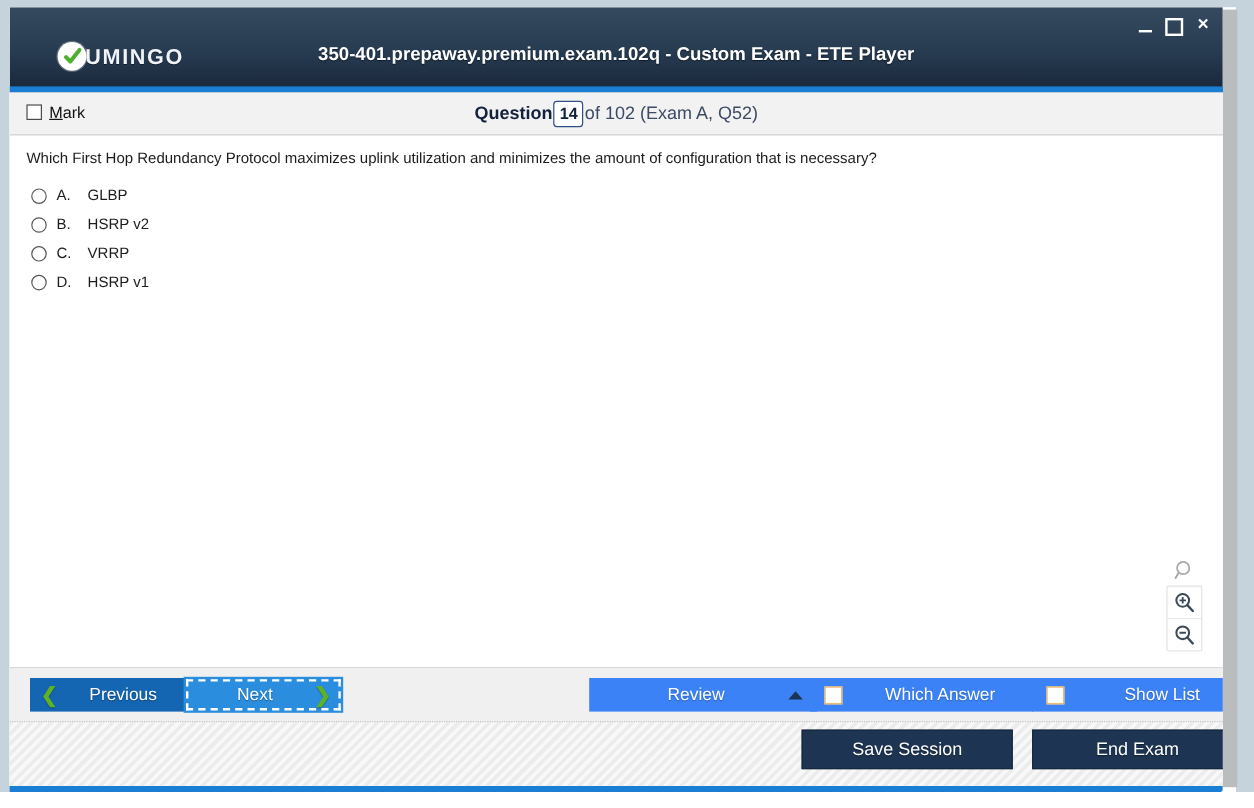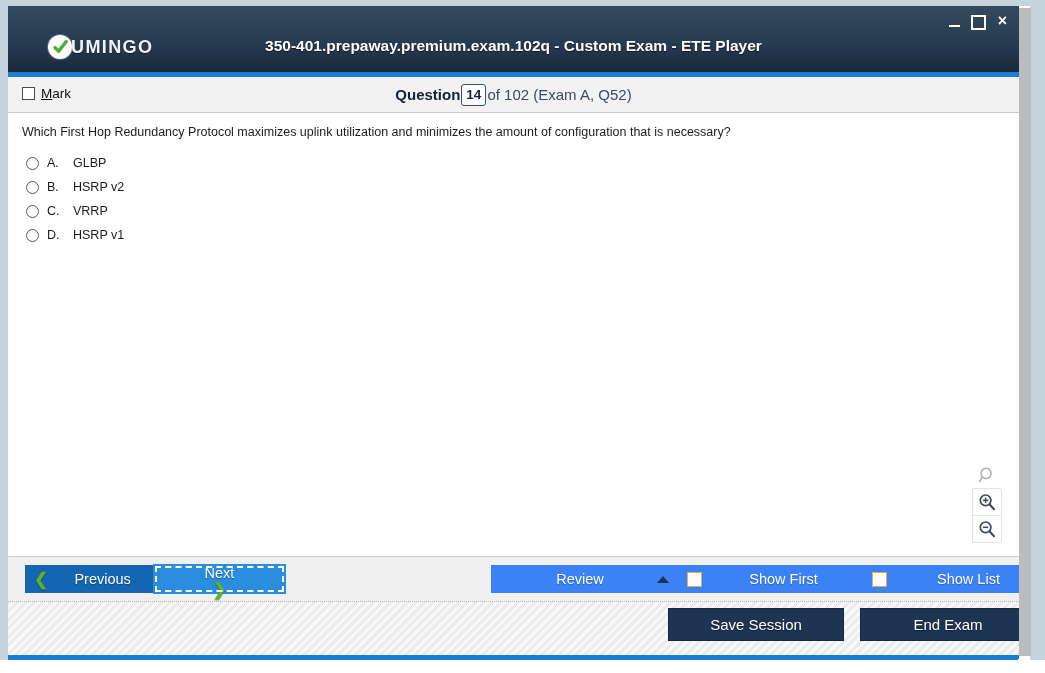--- a/index.html
+++ b/index.html
@@ -247,21 +247,20 @@
   #btn-previous {
     left: 17px; top: 8px; width: 123px;
     background: #1466b3;
   }
   #btn-next {
     left: 146px; top: 8px; width: 113px;
     background: #2b8ddd;
     outline: 2px dashed #ffffff;
     outline-offset: -3px;
     box-shadow: 0 0 0 1px #2b8ddd;
-    flex-direction: column;
   }
   .chev {
     color: #5eb226;
     font-size: 17px;
     font-weight: bold;
     line-height: 1;
   }
   .nav-label { flex: 1; text-align: center; }
 
   .btn-orange {
@@ -461,21 +460,21 @@
         <span class="chev">❯</span>
       </div>
 
       <div class="btn btn-orange" id="btn-review">
         <span class="rv-label">Review</span>
         <span class="tri-up"></span>
       </div>
 
       <div class="btn btn-orange" id="btn-show-answer">
         <span class="chk-square"></span>
-        <span class="ob-label">Show First</span>
+        <span class="ob-label">Which Answer</span>
       </div>
 
       <div class="btn btn-orange" id="btn-show-list">
         <span class="chk-square"></span>
         <span class="ob-label">Show List</span>
       </div>
 
     </div>
 
     <div id="footer">

